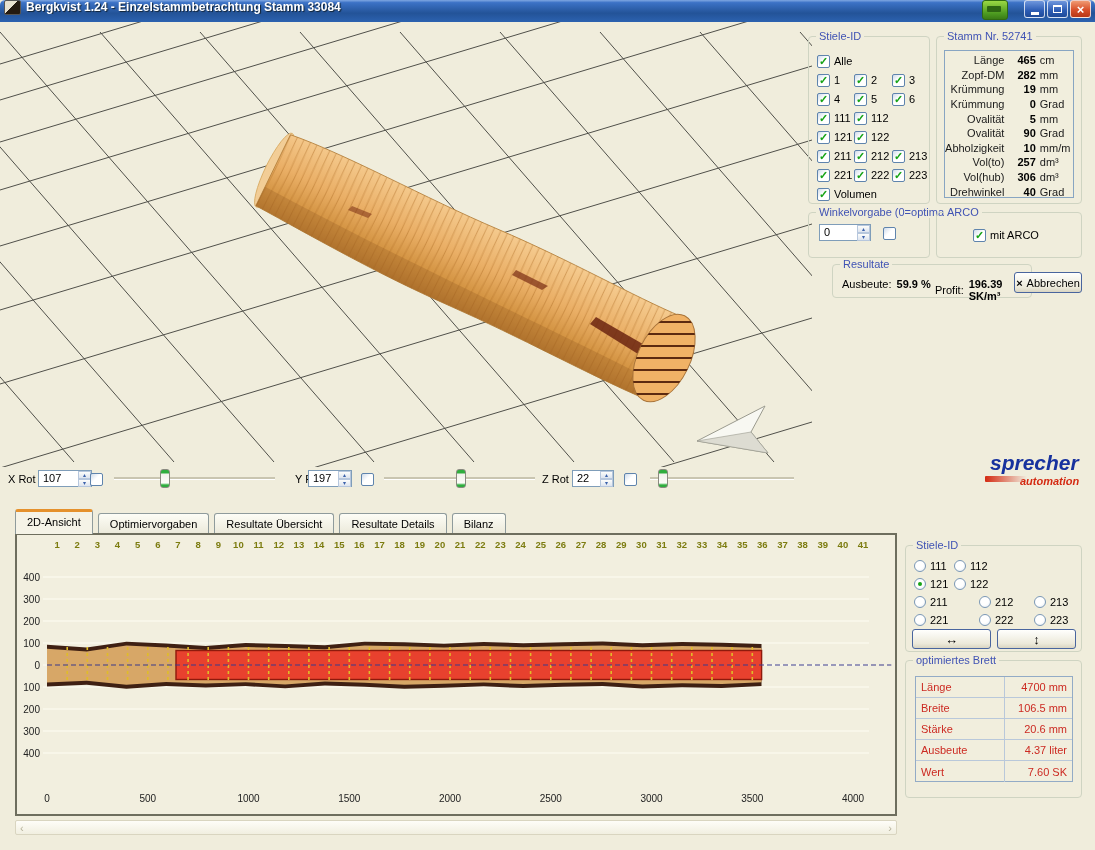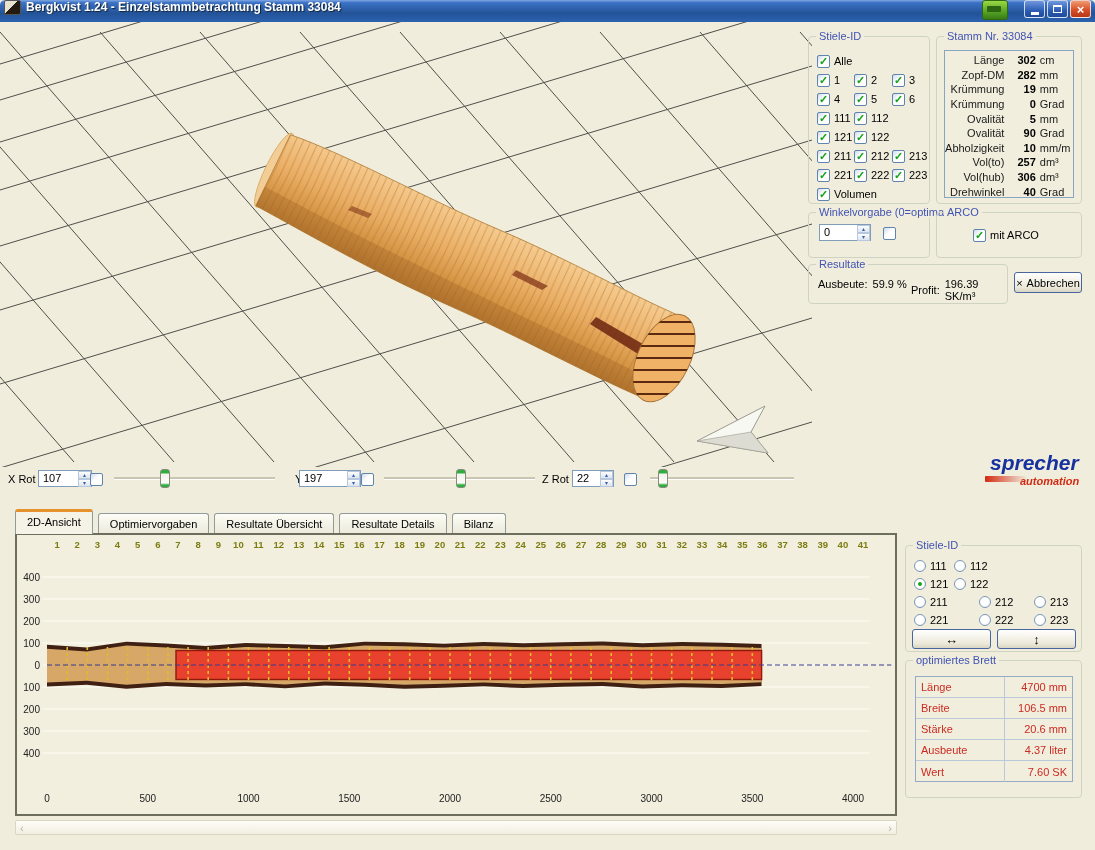--- a/index.html
+++ b/index.html
@@ -54,21 +54,21 @@
     background:linear-gradient(180deg,#fffffd,#ece9da 75%,#d9d5c2);display:flex;align-items:center;
     justify-content:center;gap:4px;font-size:11px}
   
   .sunken{position:absolute;border:1px solid #88a5c2;background:#f1eedd;box-sizing:border-box}
   .srow{display:flex;height:14.6px;align-items:center}
   .sl{width:68px;text-align:right;color:#1a1a1a}
   .sv{width:36px;text-align:right;font-weight:bold}
   .su{width:38px;padding-left:4px;text-align:left;color:#1a1a1a}
   
   .resline{position:absolute;display:flex;align-items:center;gap:5px}
-  .bold{font-weight:normal}
+  .bold{font-weight:bold}
   
   .tab{position:relative;display:inline-block;border:1px solid #8f9b9c;border-bottom:none;
     border-radius:3px 3px 0 0;background:linear-gradient(180deg,#fdfdf6,#eceadb);
     padding:4px 11px 3px;margin-right:2px;top:2px}
   .tab.active{background:#f5f3e7;border-top:3px solid #e5912d;padding-bottom:6px;top:0;z-index:3}
   
   .chartbox{position:absolute;border:2px solid #6e6e5e;background:#f2efdf;box-sizing:border-box}
   .ax{font-size:10px;fill:#222}
   .bax{font-size:10px;fill:#222}
   .seg{font-size:9.5px;font-weight:bold;fill:#7c7c10}
@@ -284,25 +284,25 @@
     </span>
   <span class="ci" style="left:8px;top:150px">
       <span class="cb on">
         <span class="ck">✓</span>
       </span>
       <label>Volumen</label>
     </span>
 </div>
 
 <div class="grp" style="left:936px;top:36px;width:146px;height:168px">
-  <span class="gt">Stamm Nr. 33084</span>
+  <span class="gt">Stamm Nr. 52741</span>
   <div class="sunken" style="left:7px;top:13px;width:130px;height:148px;padding:2px 0">
     <div class="srow">
         <span class="sl">Länge</span>
-        <span class="sv">302</span>
+        <span class="sv">465</span>
         <span class="su">cm</span>
       </div>
     <div class="srow">
         <span class="sl">Zopf-DM</span>
         <span class="sv">282</span>
         <span class="su">mm</span>
       </div>
     <div class="srow">
         <span class="sl">Krümmung</span>
         <span class="sv">19</span>
@@ -365,21 +365,21 @@
 <div class="grp" style="left:936px;top:212px;width:146px;height:46px">
   <span class="gt">ARCO</span>
   <span class="ci" style="left:36px;top:15px">
       <span class="cb on">
         <span class="ck">✓</span>
       </span>
       <label>mit ARCO</label>
     </span>
 </div>
 
-<div class="grp" style="left:808px;top:264px;width:200px;height:40px">
+<div class="grp" style="left:832px;top:264px;width:200px;height:34px">
   <span class="gt">Resultate</span>
   <span class="resline" style="left:9px;top:13px">
     <span>Ausbeute:</span>
     <span class="bold">59.9 %</span>
   </span>
   <span class="resline" style="left:102px;top:13px">
     <span>Profit:</span>
     <span class="bold">196.39 SK/m³</span>
   </span>
 </div>
@@ -401,21 +401,21 @@
     <span class="cb">
       <span class="ck">✓</span>
     </span>
   </span>
 <div class="sld" style="left:112px;top:469px;width:165px">
   <div class="tr"></div>
     <div class="th" style="left:29%"></div>
 </div>
 
 <span class="abs" style="left:295px;top:473px">Y Rot</span>
-<div class="spin" style="left:299px;top:470px;width:62px">
+<div class="spin" style="left:308px;top:470px;width:44px">
   <span class="v">197</span>
   <span class="ud">
       <span>▴</span>
       <span>▾</span>
     </span>
 </div>
 <span class="ci" style="left:361px;top:472px">
     <span class="cb">
       <span class="ck">✓</span>
     </span>

